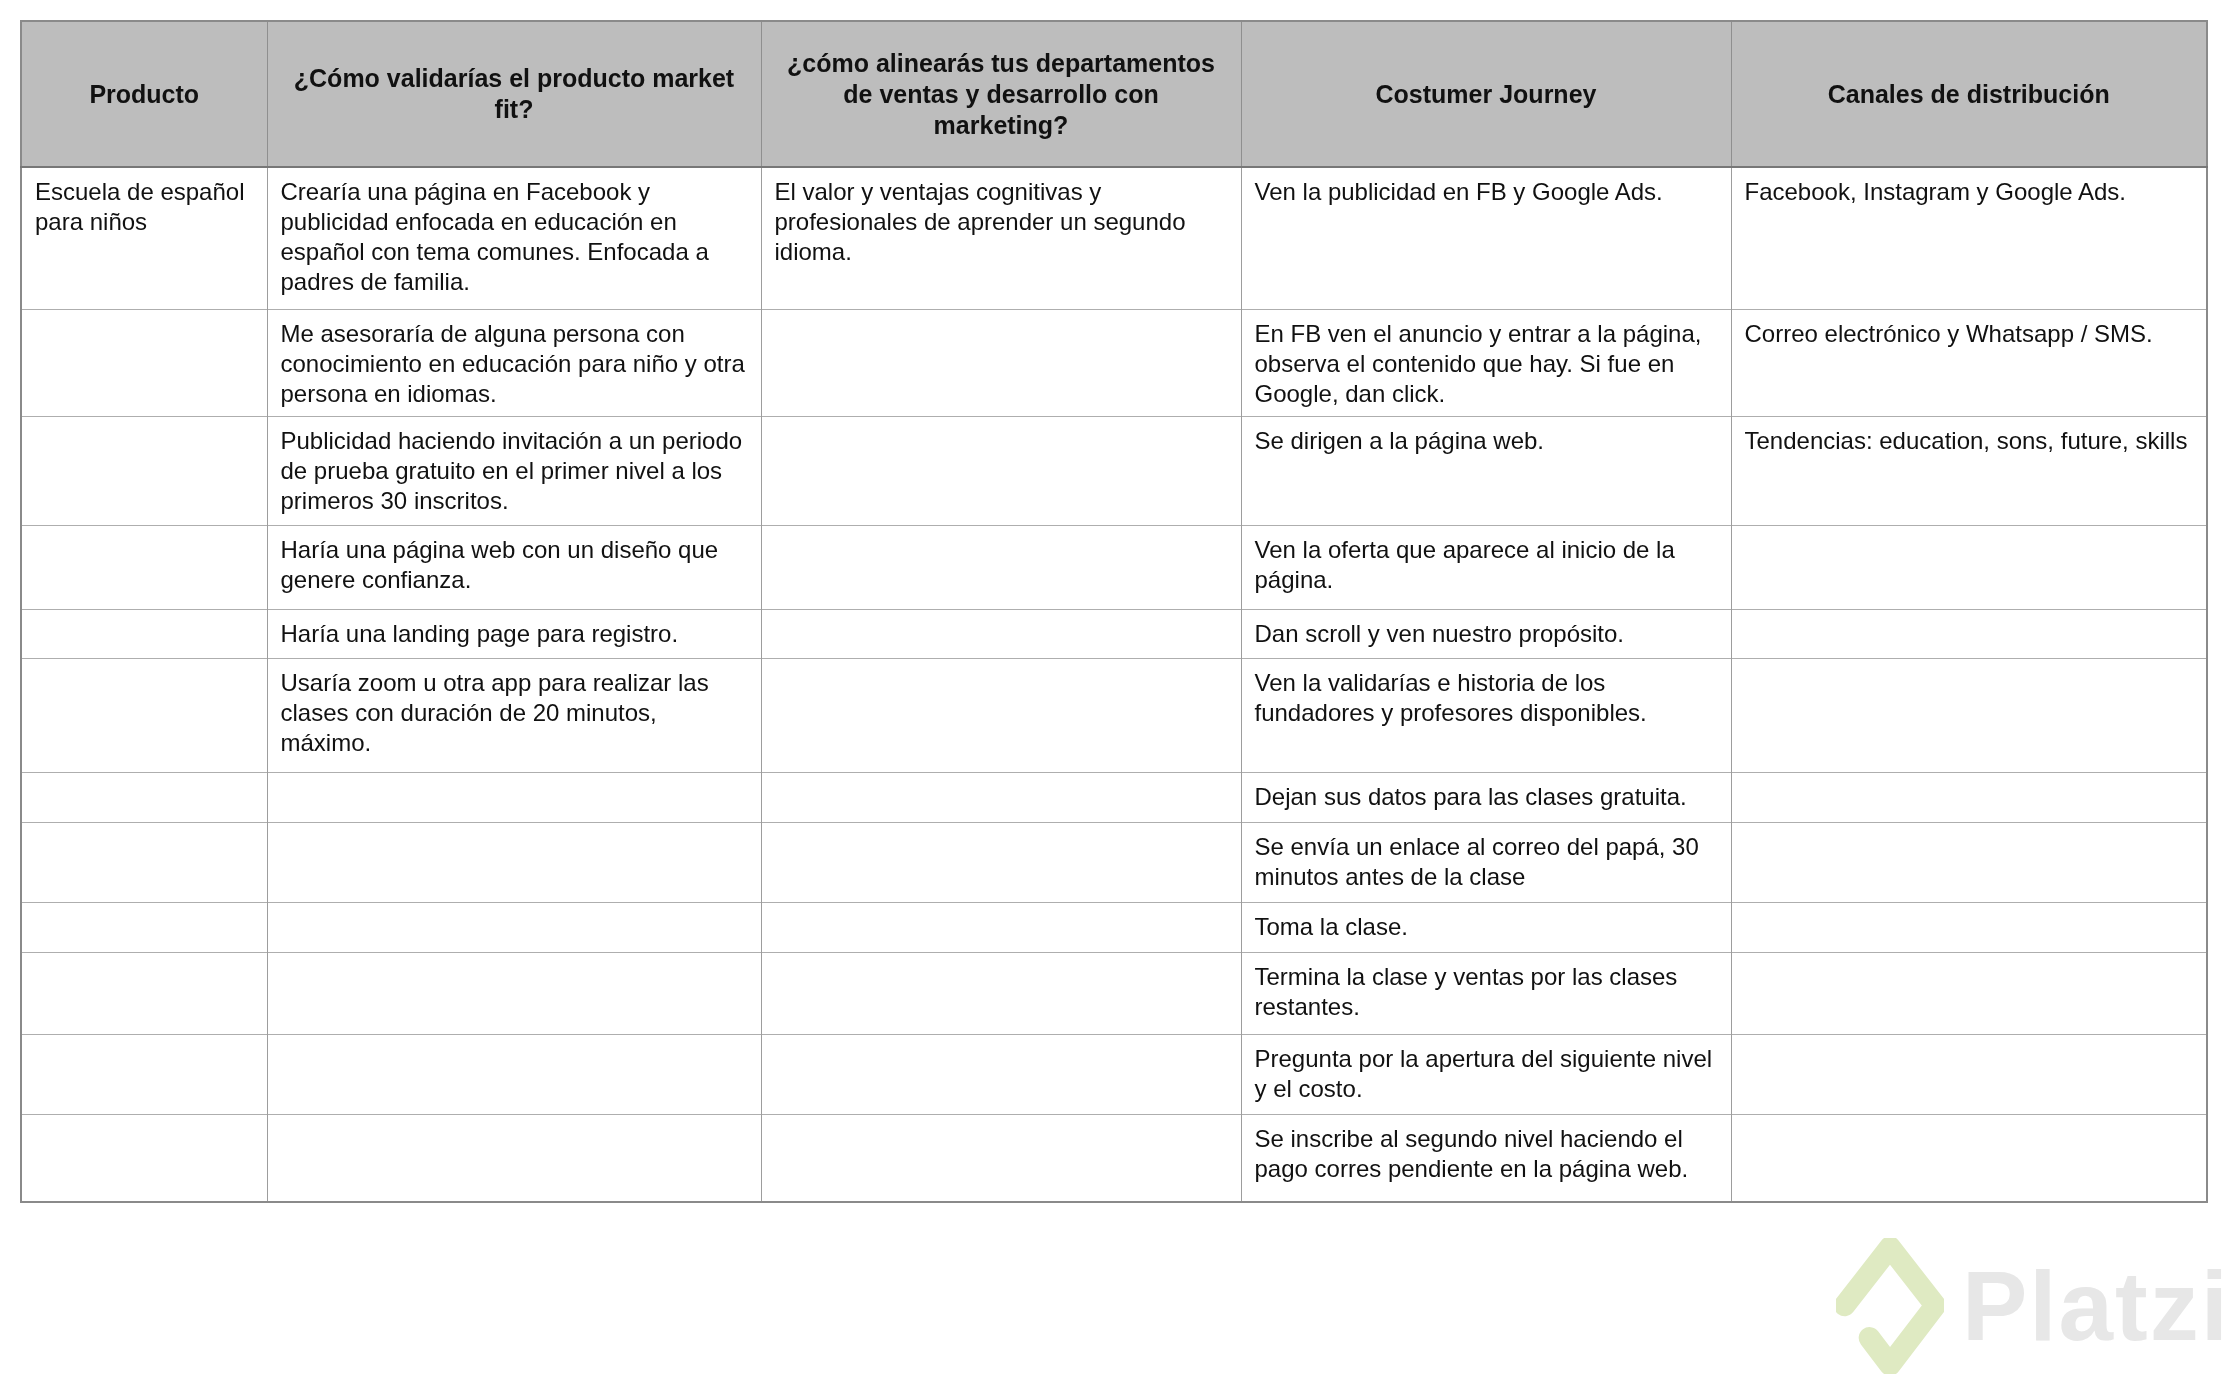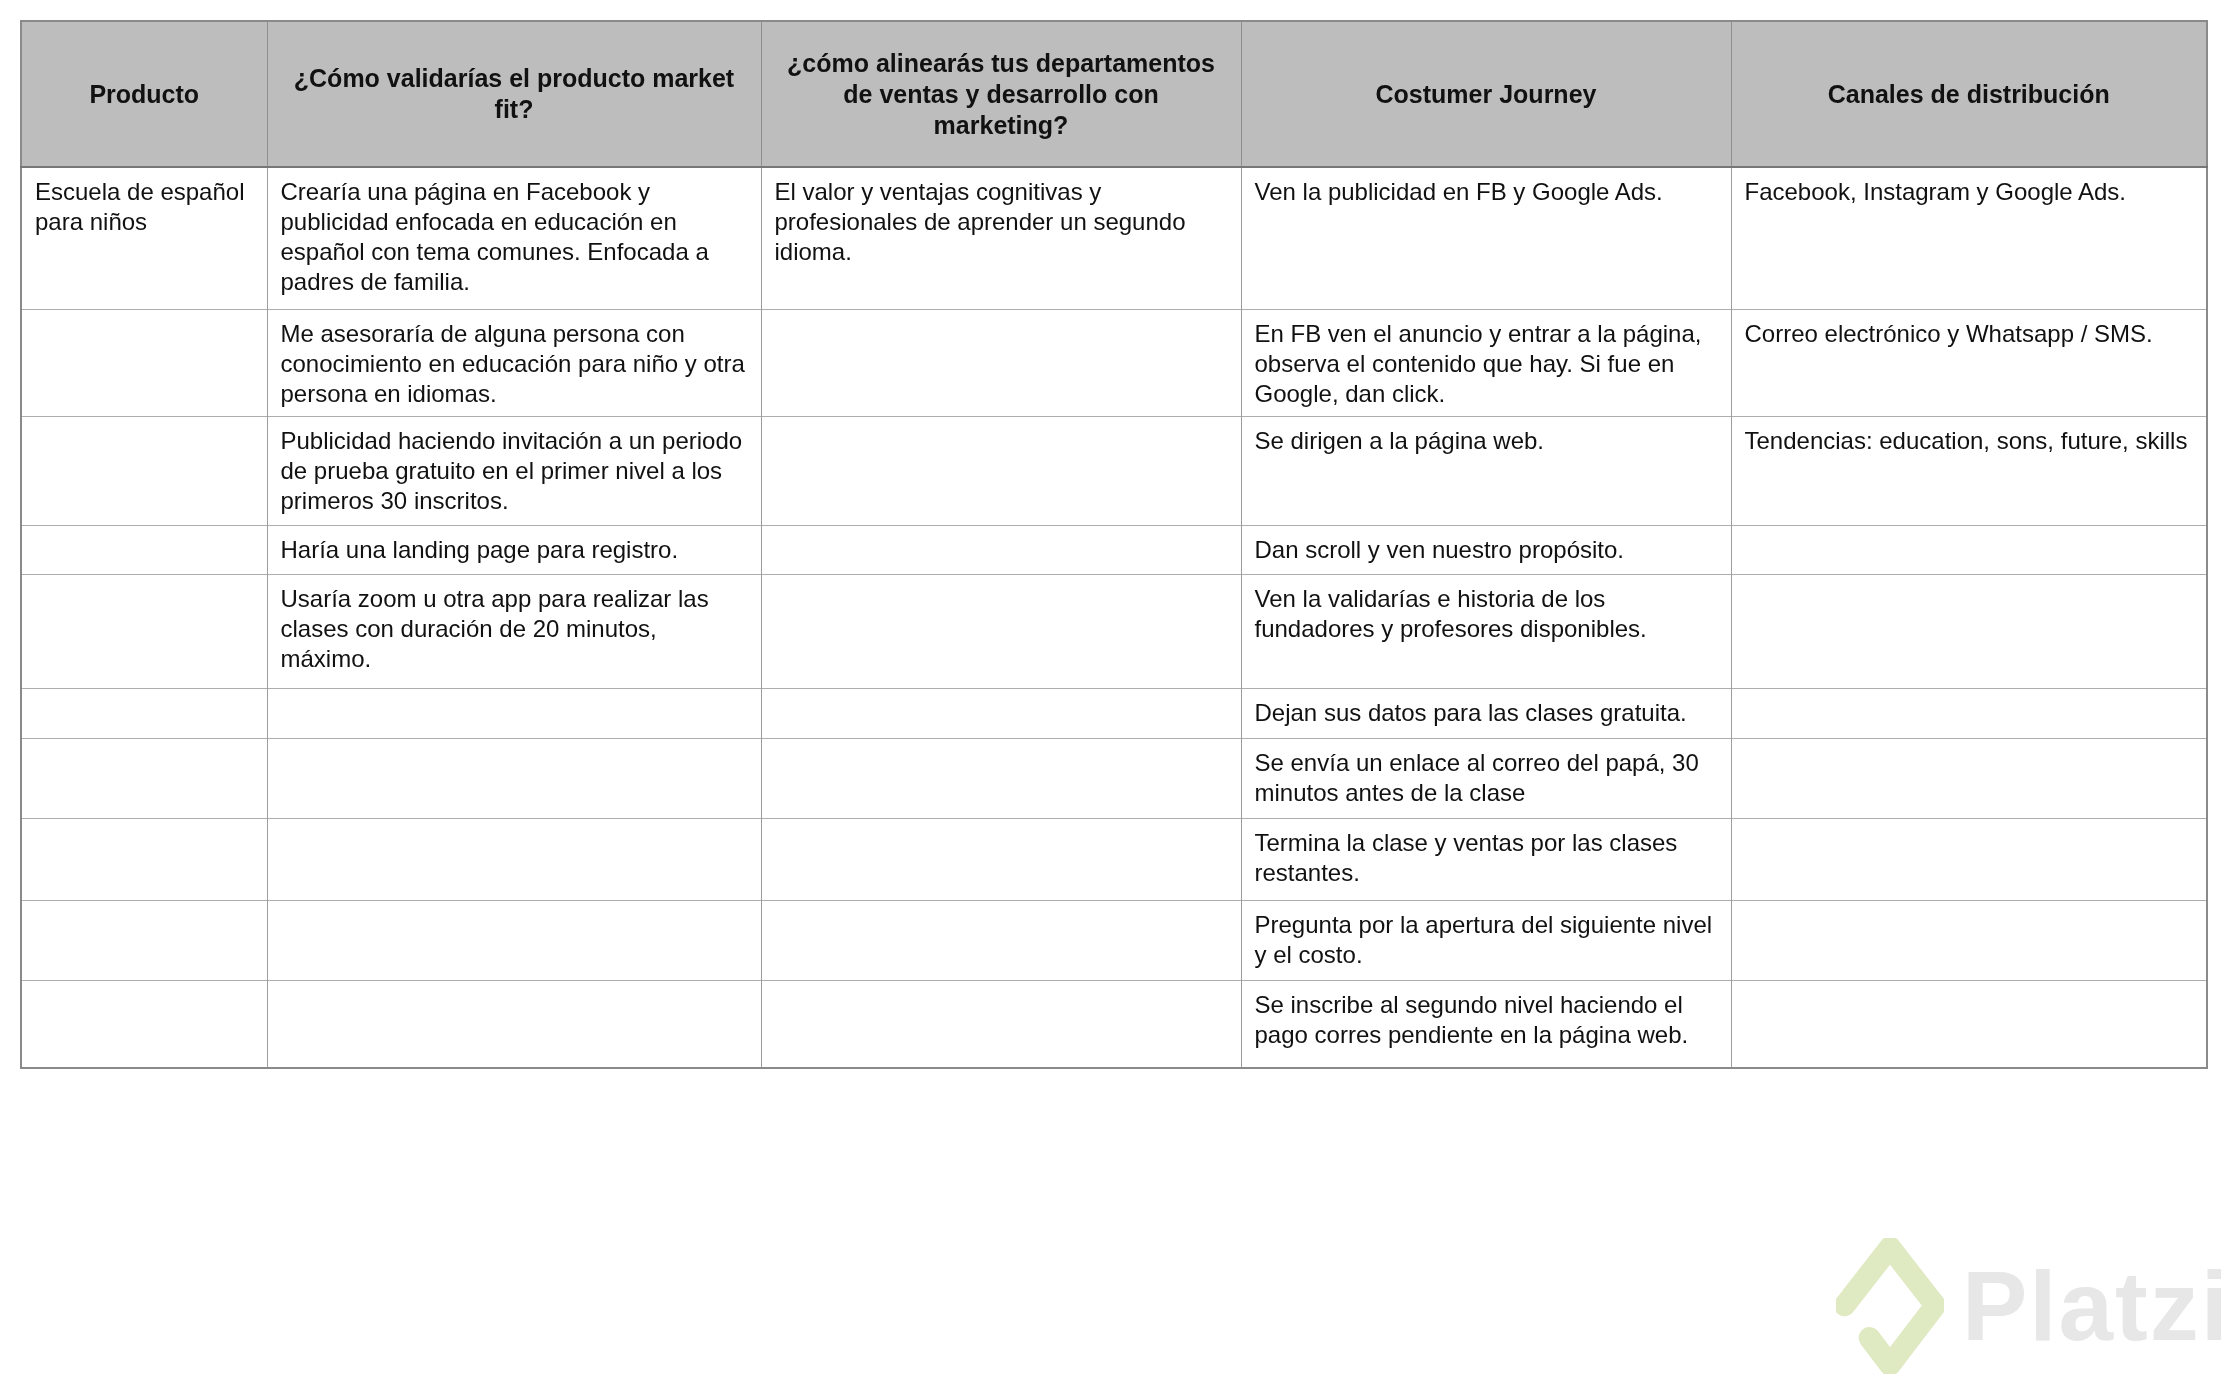--- a/index.html
+++ b/index.html
@@ -103,20 +103,27 @@
         <td>En FB ven el anuncio y entrar a la página, observa el contenido que hay. Si fue en Google, dan click.</td>
         <td>Correo electrónico y Whatsapp / SMS.</td>
       </tr>
       <tr style="height:109px">
         <td></td>
         <td>Publicidad haciendo invitación a un periodo de prueba gratuito en el primer nivel a los primeros 30 inscritos.</td>
         <td></td>
         <td>Se dirigen a la página web.</td>
         <td>Tendencias: education, sons, future, skills</td>
       </tr>
+      <tr style="height:84px">
+        <td></td>
+        <td>Haría una página web con un diseño que genere confianza.</td>
+        <td></td>
+        <td>Ven la oferta que aparece al inicio de la página.</td>
+        <td></td>
+      </tr>
       <tr style="height:49px">
         <td></td>
         <td>Haría una landing page para registro.</td>
         <td></td>
         <td>Dan scroll y ven nuestro propósito.</td>
         <td></td>
       </tr>
       <tr style="height:114px">
         <td></td>
         <td>Usaría zoom u otra app para realizar las clases con duración de 20 minutos, máximo.</td>
@@ -131,20 +138,27 @@
         <td>Dejan sus datos para las clases gratuita.</td>
         <td></td>
       </tr>
       <tr style="height:80px">
         <td></td>
         <td></td>
         <td></td>
         <td>Se envía un enlace al correo del papá, 30 minutos antes de la clase</td>
         <td></td>
       </tr>
+      <tr style="height:50px">
+        <td></td>
+        <td></td>
+        <td></td>
+        <td>Toma la clase.</td>
+        <td></td>
+      </tr>
       <tr style="height:82px">
         <td></td>
         <td></td>
         <td></td>
         <td>Termina la clase y ventas por las clases restantes.</td>
         <td></td>
       </tr>
       <tr style="height:80px">
         <td></td>
         <td></td>

